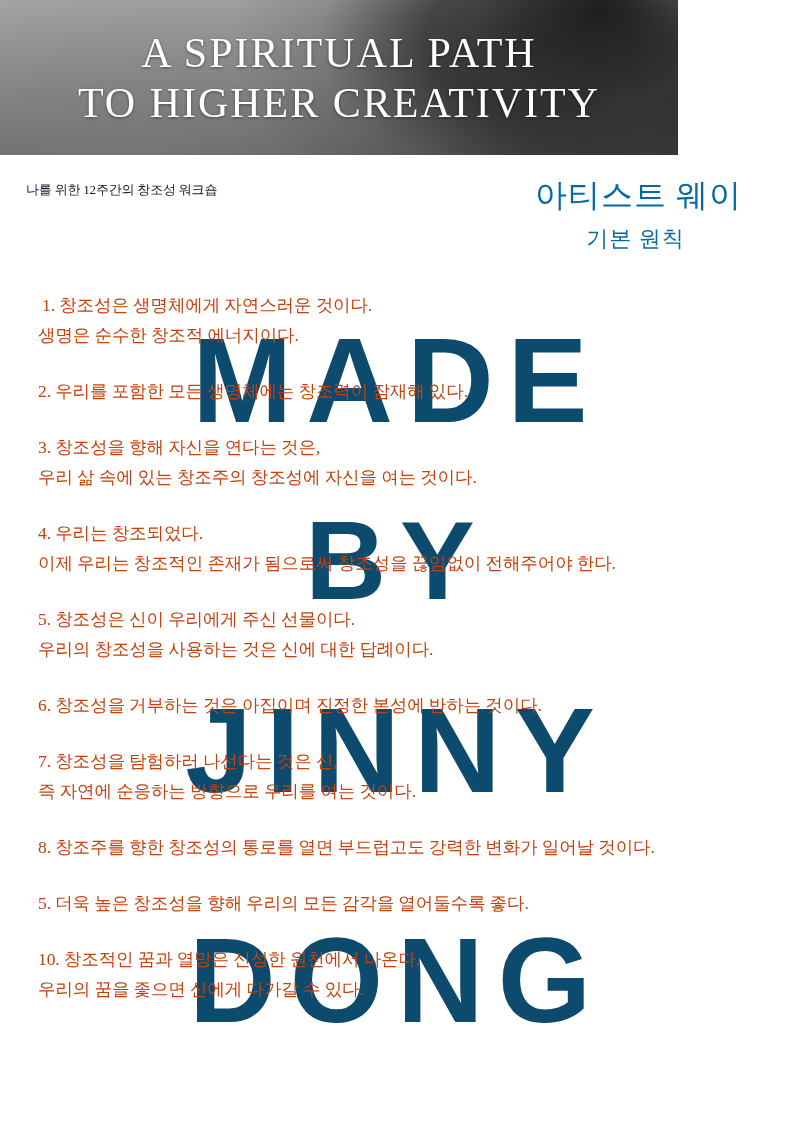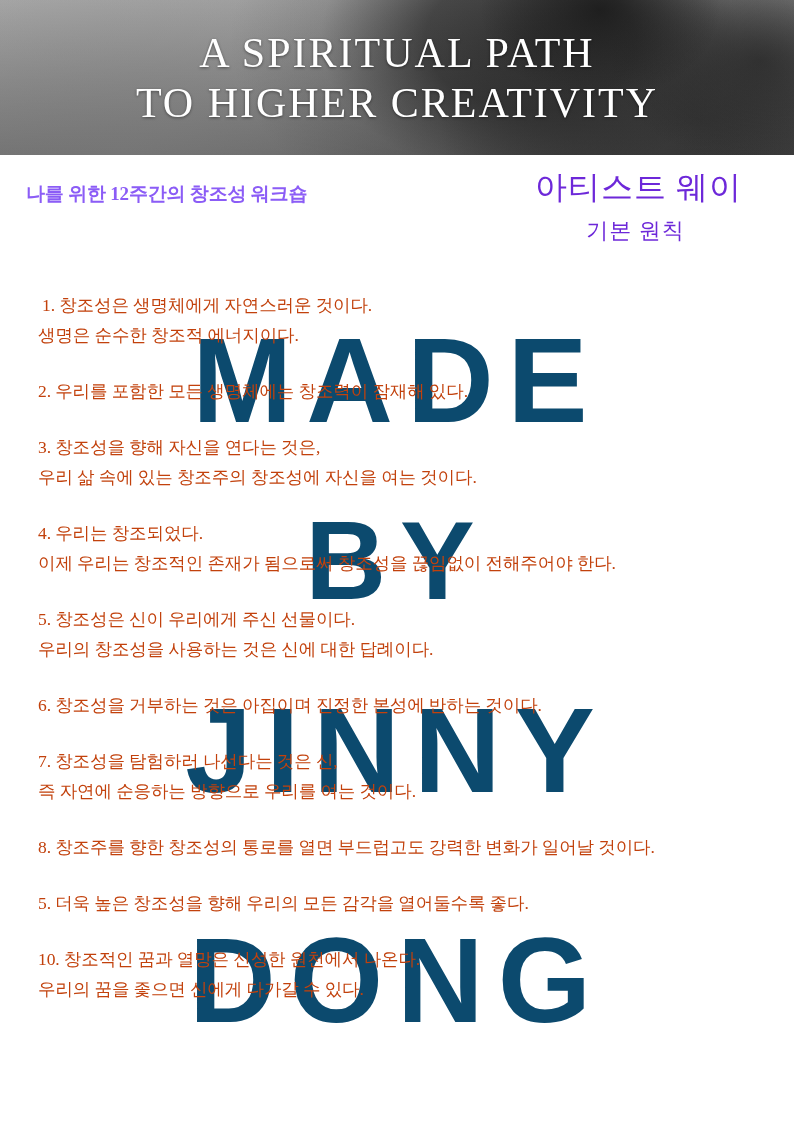--- a/index.html
+++ b/index.html
@@ -11,21 +11,21 @@
     height: 1123px;
     background: #ffffff;
     font-family: "Liberation Serif", serif;
     overflow: hidden;
     position: relative;
   }
 
   
   .hero {
     position: relative;
-    width: 794px;
+    width: 678px;
     height: 155px;
     overflow: hidden;
     background: #6f6f6f;
   }
   .hero-photo {
     position: absolute;
     inset: 0;
     background:
       radial-gradient(ellipse 300px 200px at 530px 40px, #2b2b2b 0%, rgba(43,43,43,0.85) 35%, rgba(60,60,60,0.2) 70%, rgba(0,0,0,0) 100%),
       radial-gradient(ellipse 260px 170px at 700px 120px, #3a3a3a 0%, rgba(58,58,58,0.6) 50%, rgba(0,0,0,0) 100%),
@@ -96,31 +96,31 @@
   .subhead {
     position: relative;
     z-index: 2;
     height: 135px;
     padding: 0;
   }
   .workshop-line {
     position: absolute;
     left: 26px;
     top: 26px;
-    font-size: 19px;
-    font-weight: bold;
-    color: #8b5cf6;
+    font-size: 13px;
+    font-weight: normal;
+    color: #0f172a;
     letter-spacing: -0.2px;
   }
   .doc-title {
     position: absolute;
     right: 52px;
-    top: 10px;
+    top: 18px;
     text-align: center;
-    color: #6d28d9;
+    color: #0369a1;
   }
   .doc-title .t1 {
     display: block;
     font-size: 32px;
     line-height: 44px;
     letter-spacing: 1px;
   }
   .doc-title .t2 {
     display: block;
     font-size: 22px;

